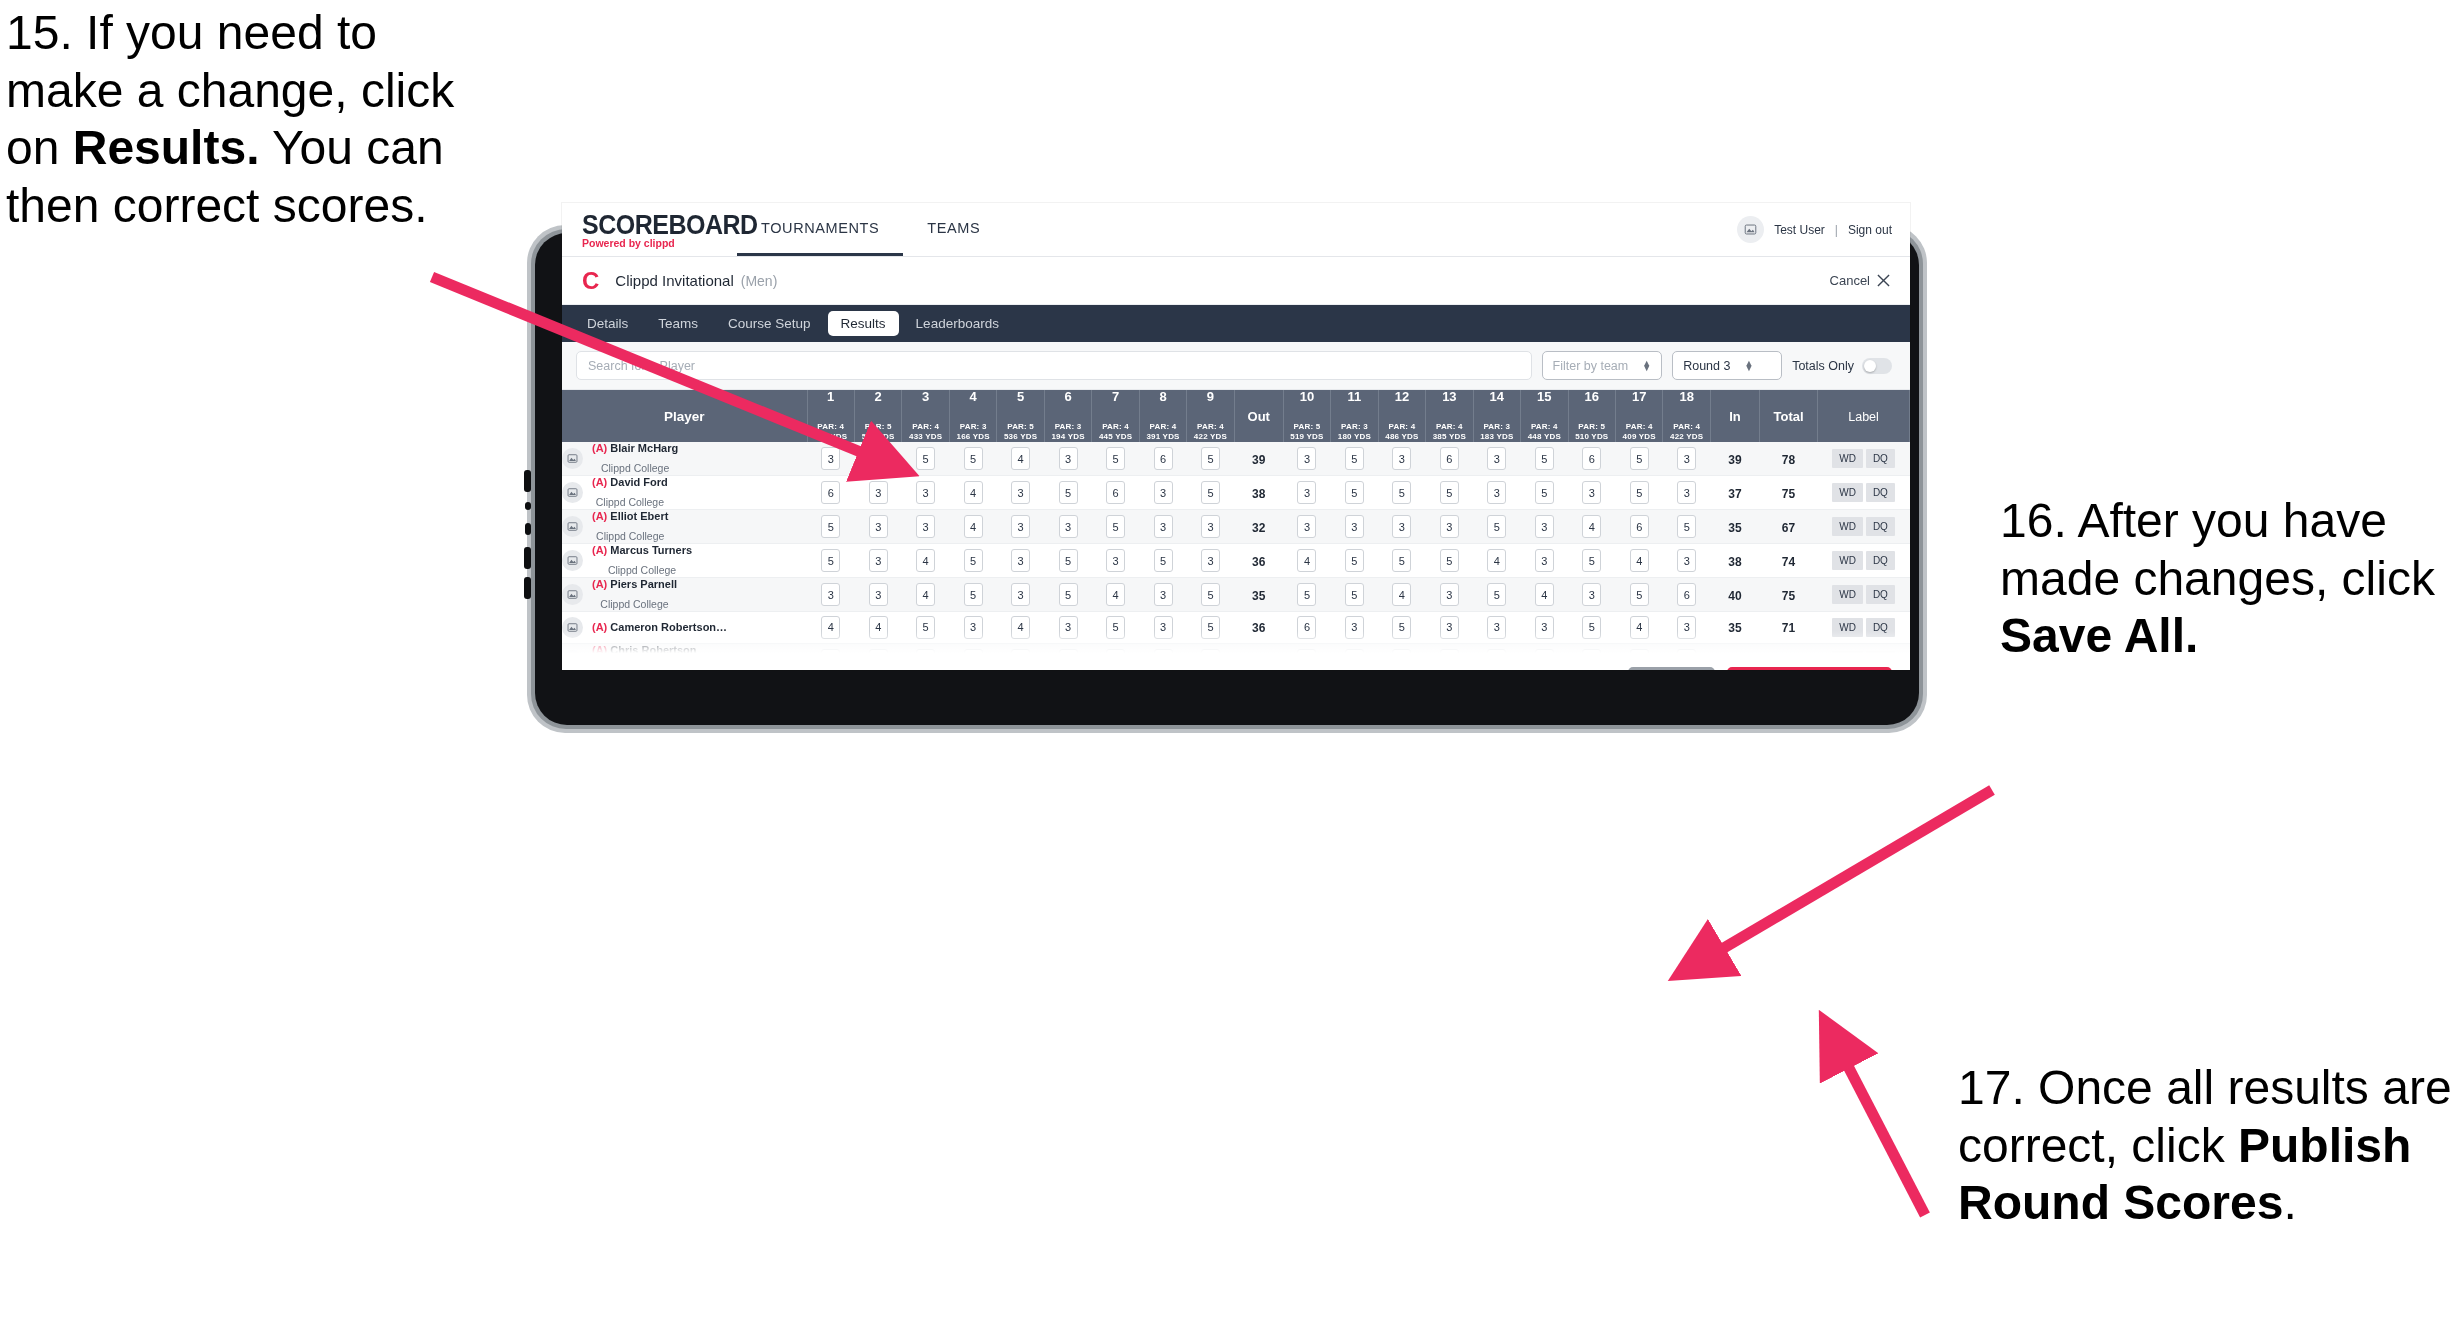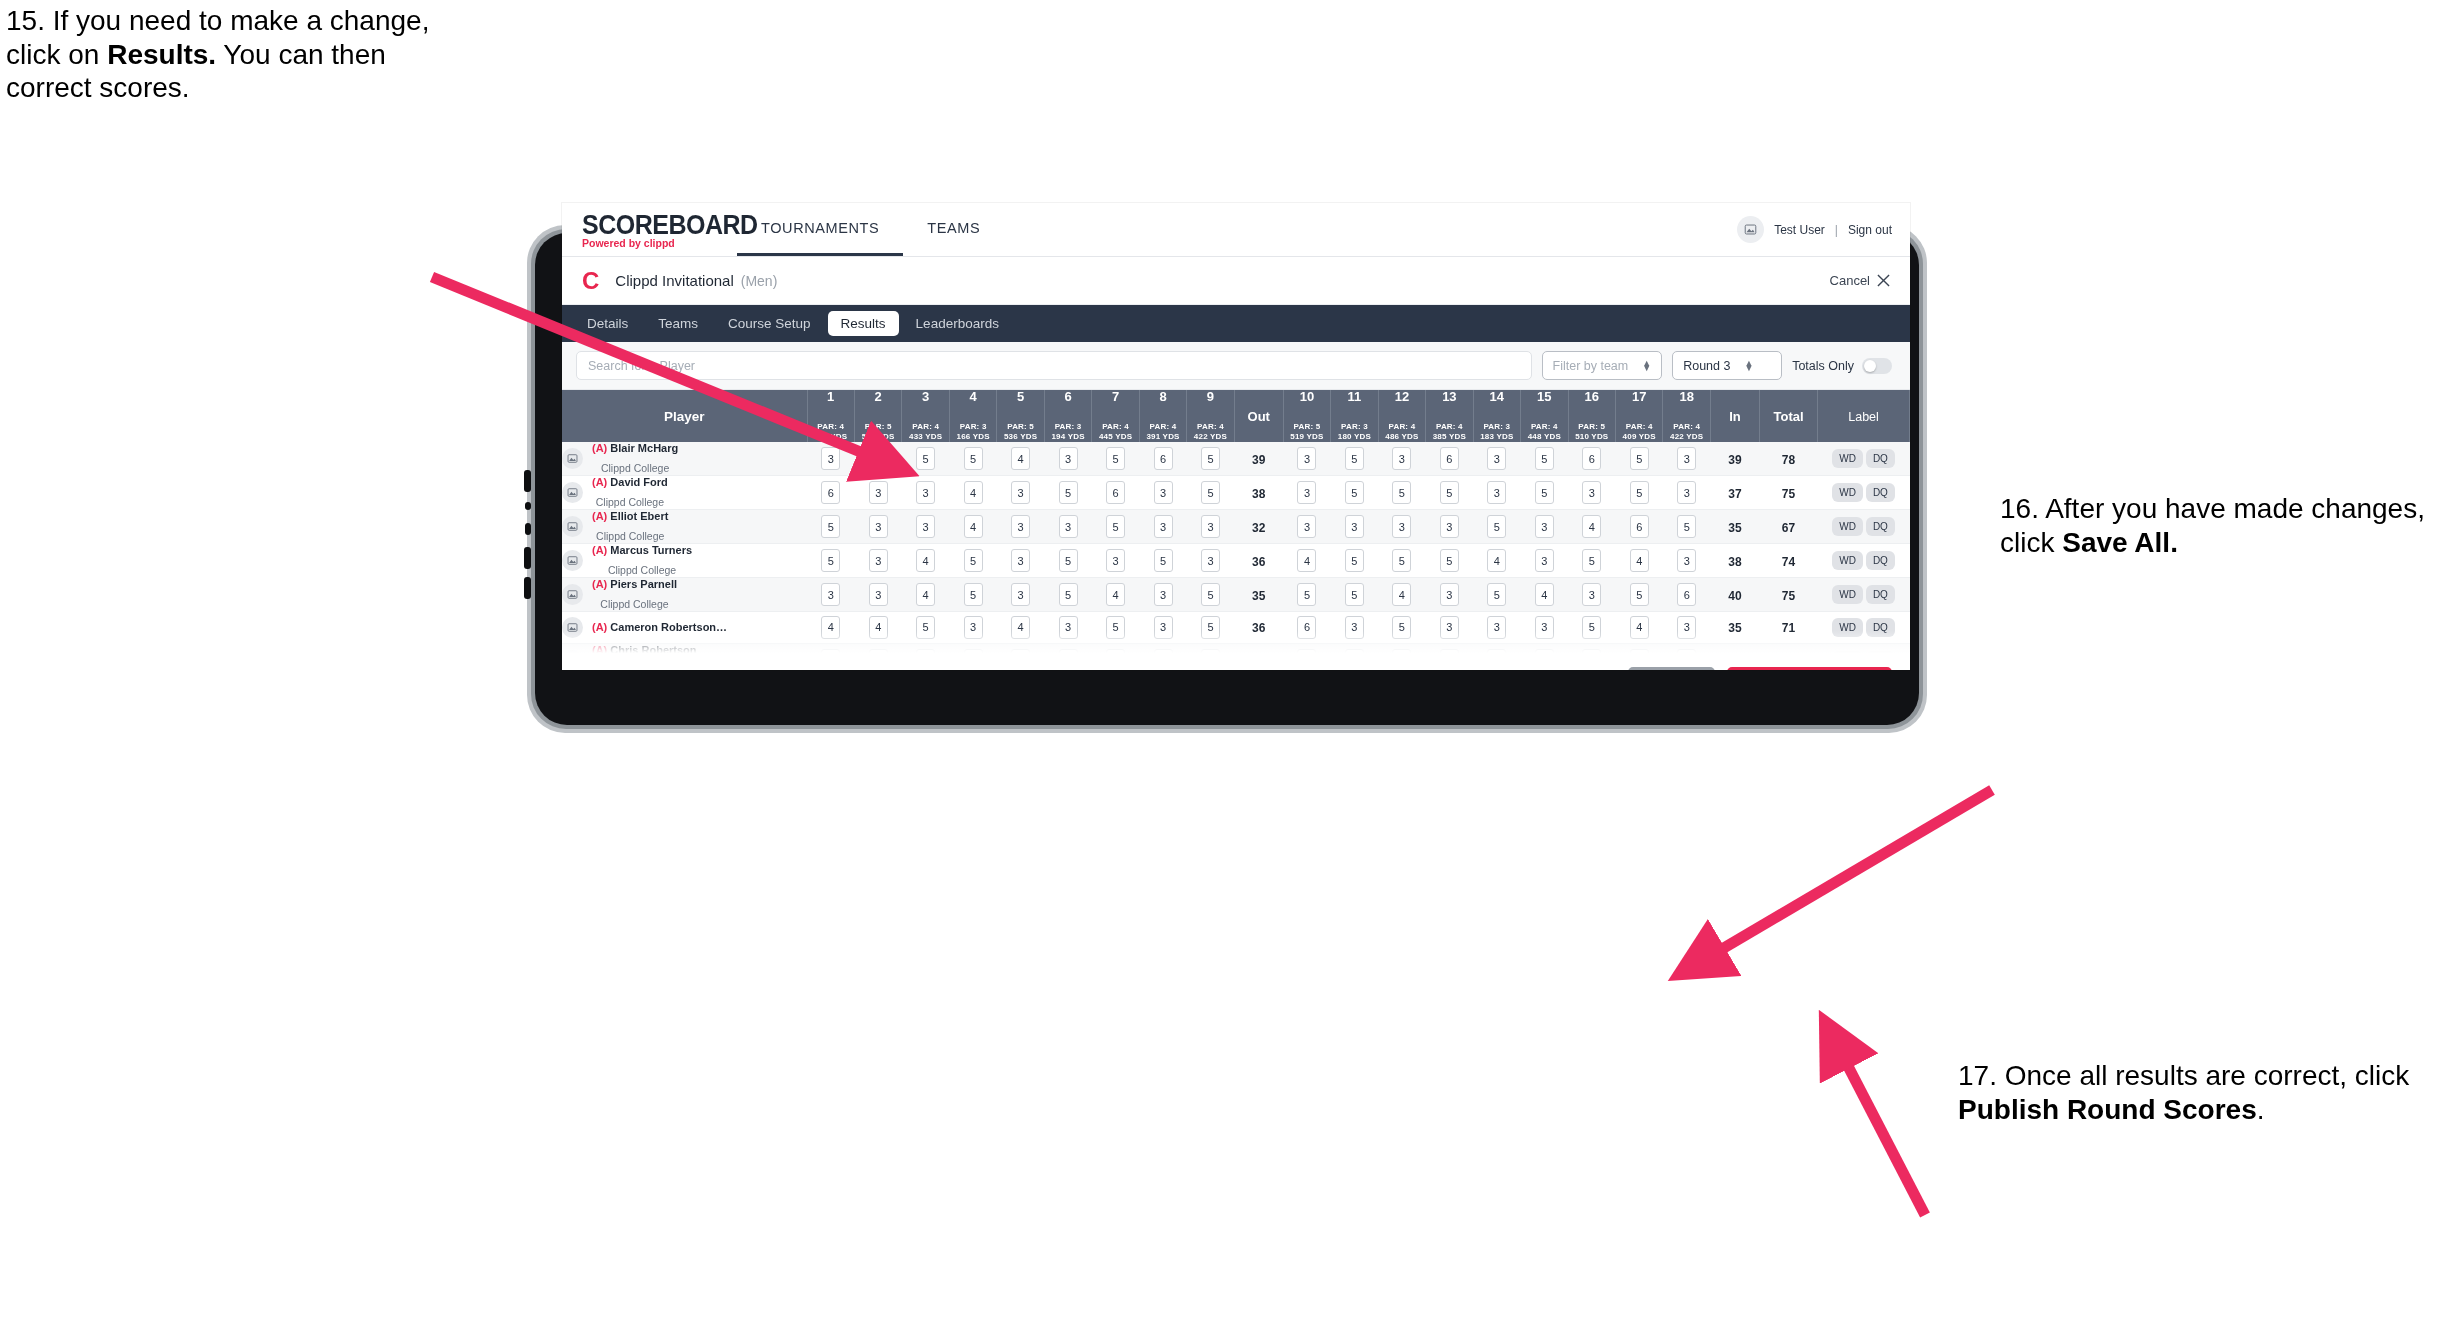--- a/index.html
+++ b/index.html
@@ -4,21 +4,21 @@
 <style>
   html,body{margin:0;padding:0;}
   body{
     width:2464px;height:1326px;
     background:#ffffff;
     font-family:"Liberation Sans", sans-serif;
     overflow:hidden;
     position:relative;
   }
   
-  .annot{position:absolute;color:#000;font-size:28px;line-height:1.20;font-weight:400;}
+  .annot{position:absolute;color:#000;font-size:48px;line-height:1.20;font-weight:400;}
   .annot b{font-weight:700;}
   #annot-15{left:6px;top:4px;width:470px;}
   #annot-16{left:2000px;top:492px;width:460px;}
   #annot-17{left:1958px;top:1059px;width:505px;}
 
   
   .arrow-svg{position:absolute;left:0;top:0;width:2464px;height:1326px;pointer-events:none;}
 
   
   #tablet{
@@ -102,21 +102,21 @@
   td.playercell{text-align:left;padding-left:10px;}
   .pcell{display:flex;align-items:center;gap:9px;}
   .picon{width:21px;height:21px;min-width:21px;border-radius:50%;background:#e7e9ec;display:flex;align-items:center;justify-content:center;color:#6a727e;}
   .pname{font-size:11px;font-weight:700;color:#1f2733;line-height:13px;}
   .pname .amt{color:#e8264f;}
   .pteam{font-size:10.5px;color:#6a727e;line-height:13px;margin-top:7px;}
   .cellbox{width:17px;height:21px;margin:0 auto;border:1px solid #cfd3d8;border-radius:3px;background:#fff;
       display:flex;align-items:center;justify-content:center;font-size:11px;color:#2b3545;}
   .tot{font-size:12px;font-weight:700;color:#1f2733;}
   .lblcell{display:flex;gap:3px;justify-content:center;}
-  .lbl{background:#e0e2e6;color:#2b3545;font-size:10px;font-weight:500;padding:4px 7px;border-radius:6px;cursor:pointer;}
+  .lbl{background:#e0e2e6;color:#2b3545;font-size:10px;font-weight:500;padding:4px 7px;border-radius:1px;cursor:pointer;}
   .fade{position:absolute;left:0;bottom:0;width:100%;height:26px;
       background:linear-gradient(to bottom, rgba(255,255,255,0), #ffffff 85%);pointer-events:none;}
 
   
   .footer{height:50px;background:#fff;display:flex;align-items:center;justify-content:flex-end;gap:12px;padding-right:18px;}
   .btn{border:none;border-radius:5px;cursor:pointer;font-family:"Liberation Sans",sans-serif;}
   .btn-link{background:transparent;color:#3c4553;font-size:13px;padding:7px 6px;}
   .btn-grey{background:#9aa0a8;color:#fff;font-size:13px;padding:8px 20px;}
   .btn-pink{background:#e8264f;color:#fff;font-size:13px;padding:8px 18px;}
 </style>

